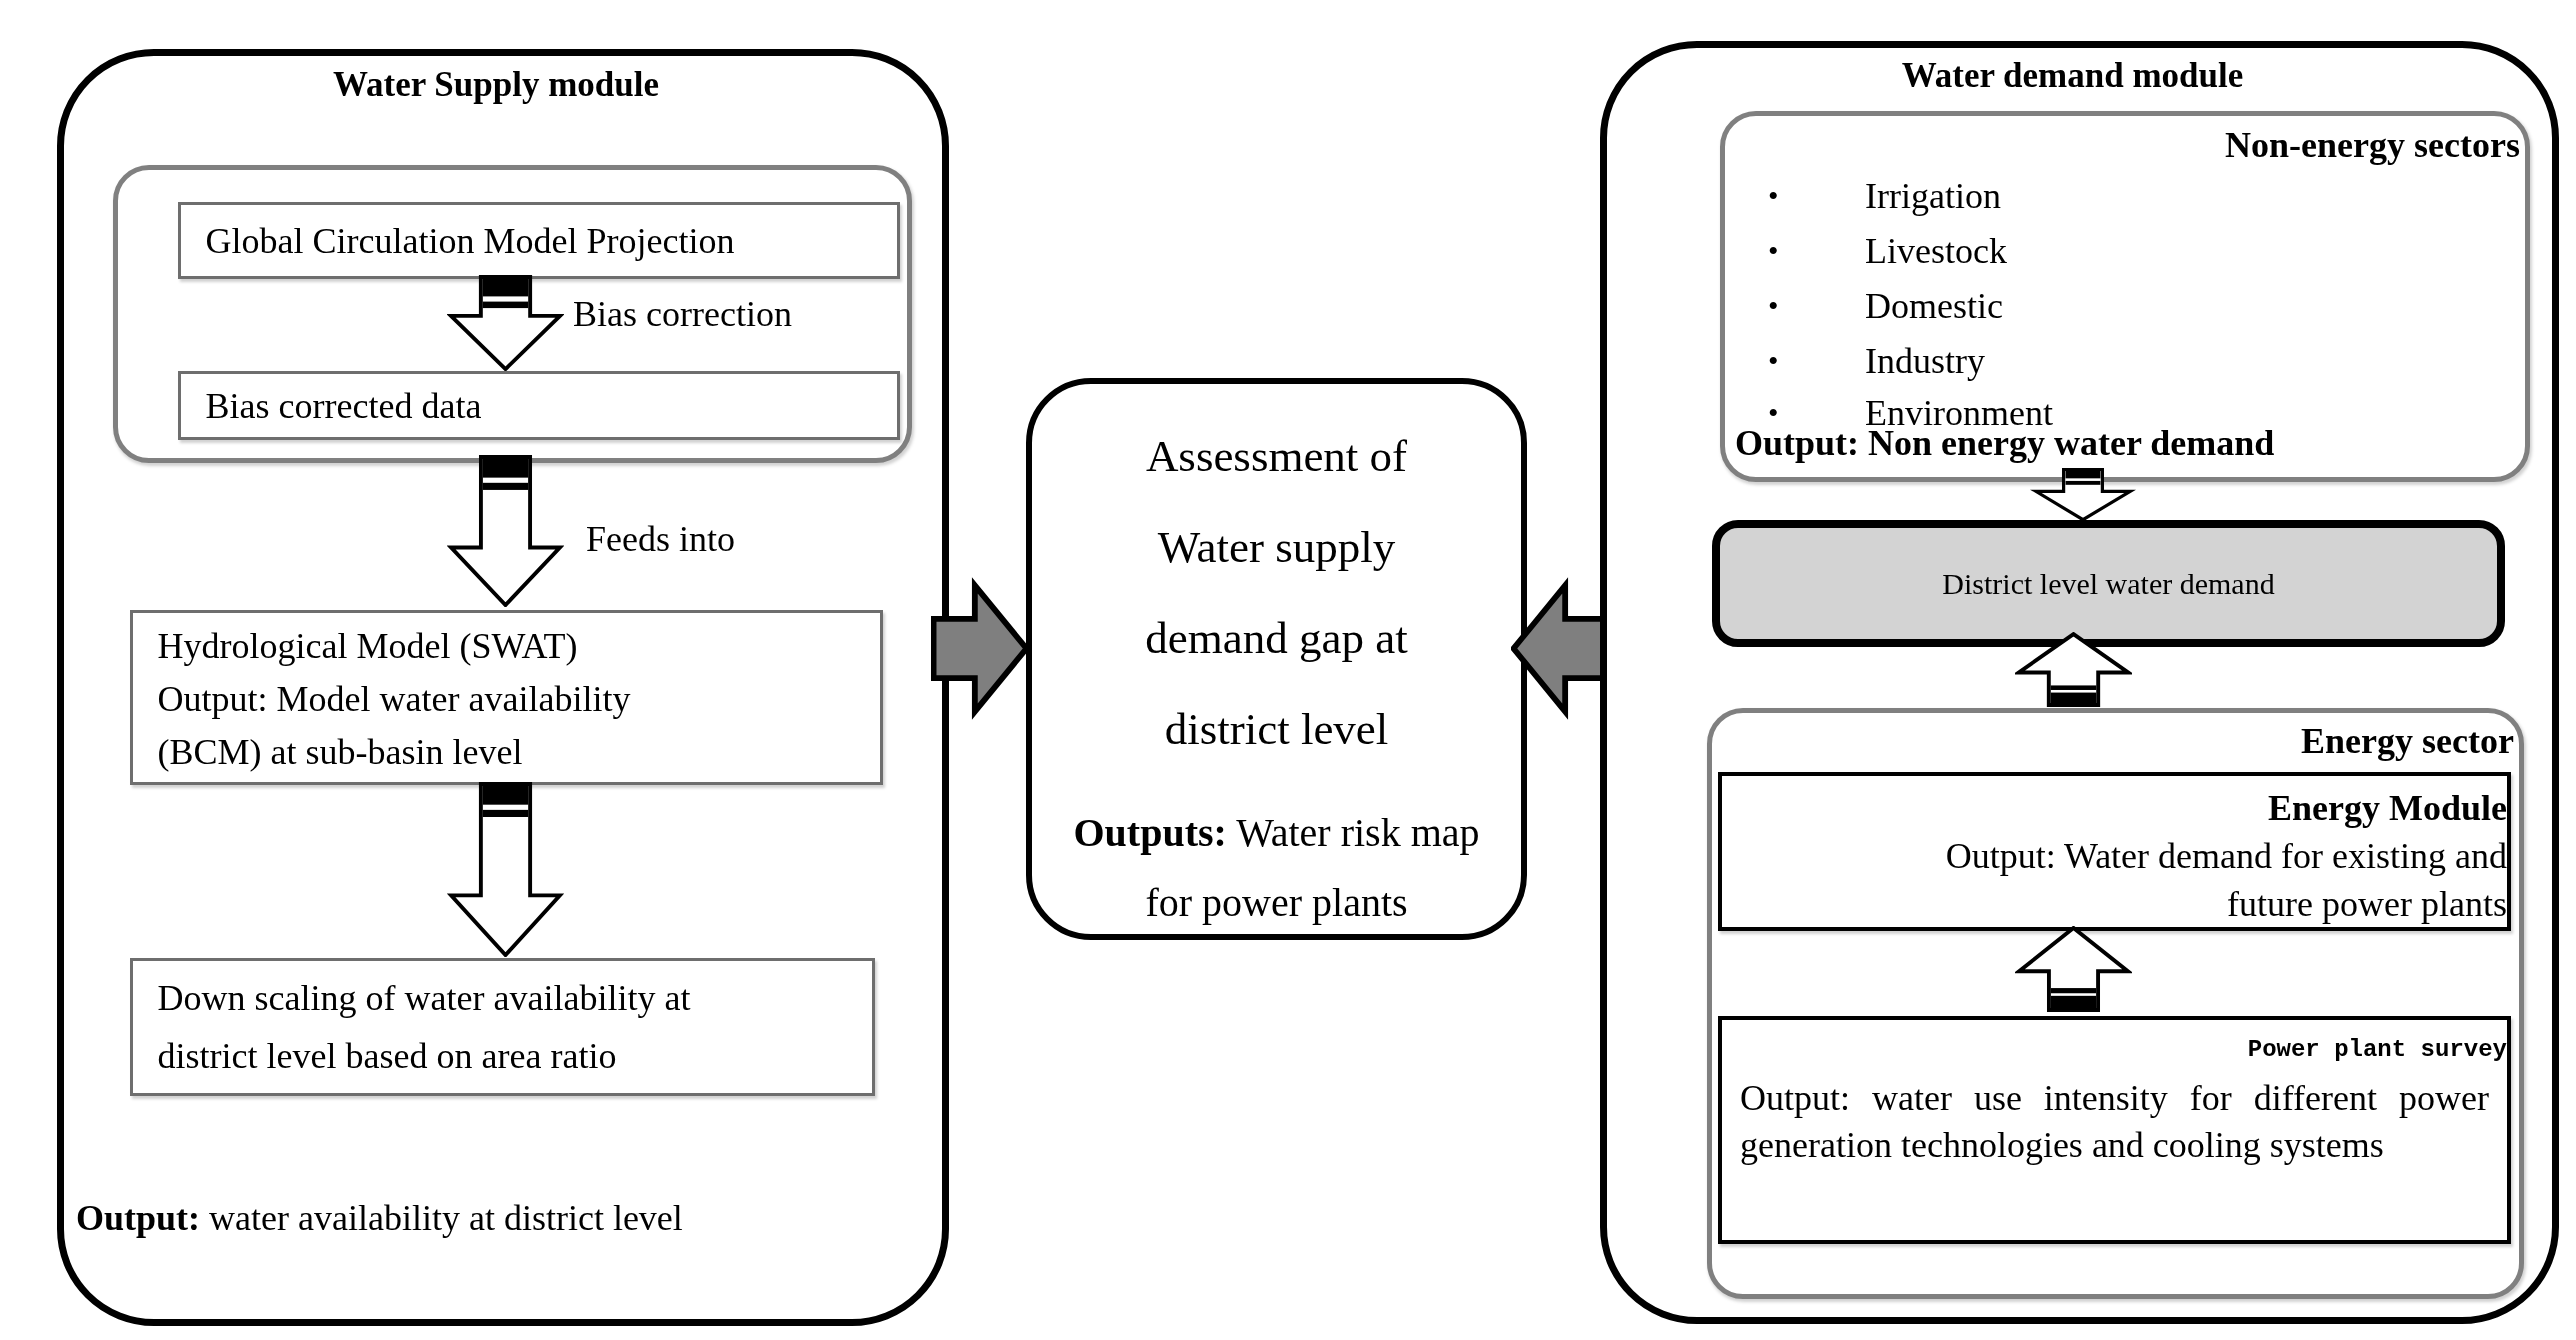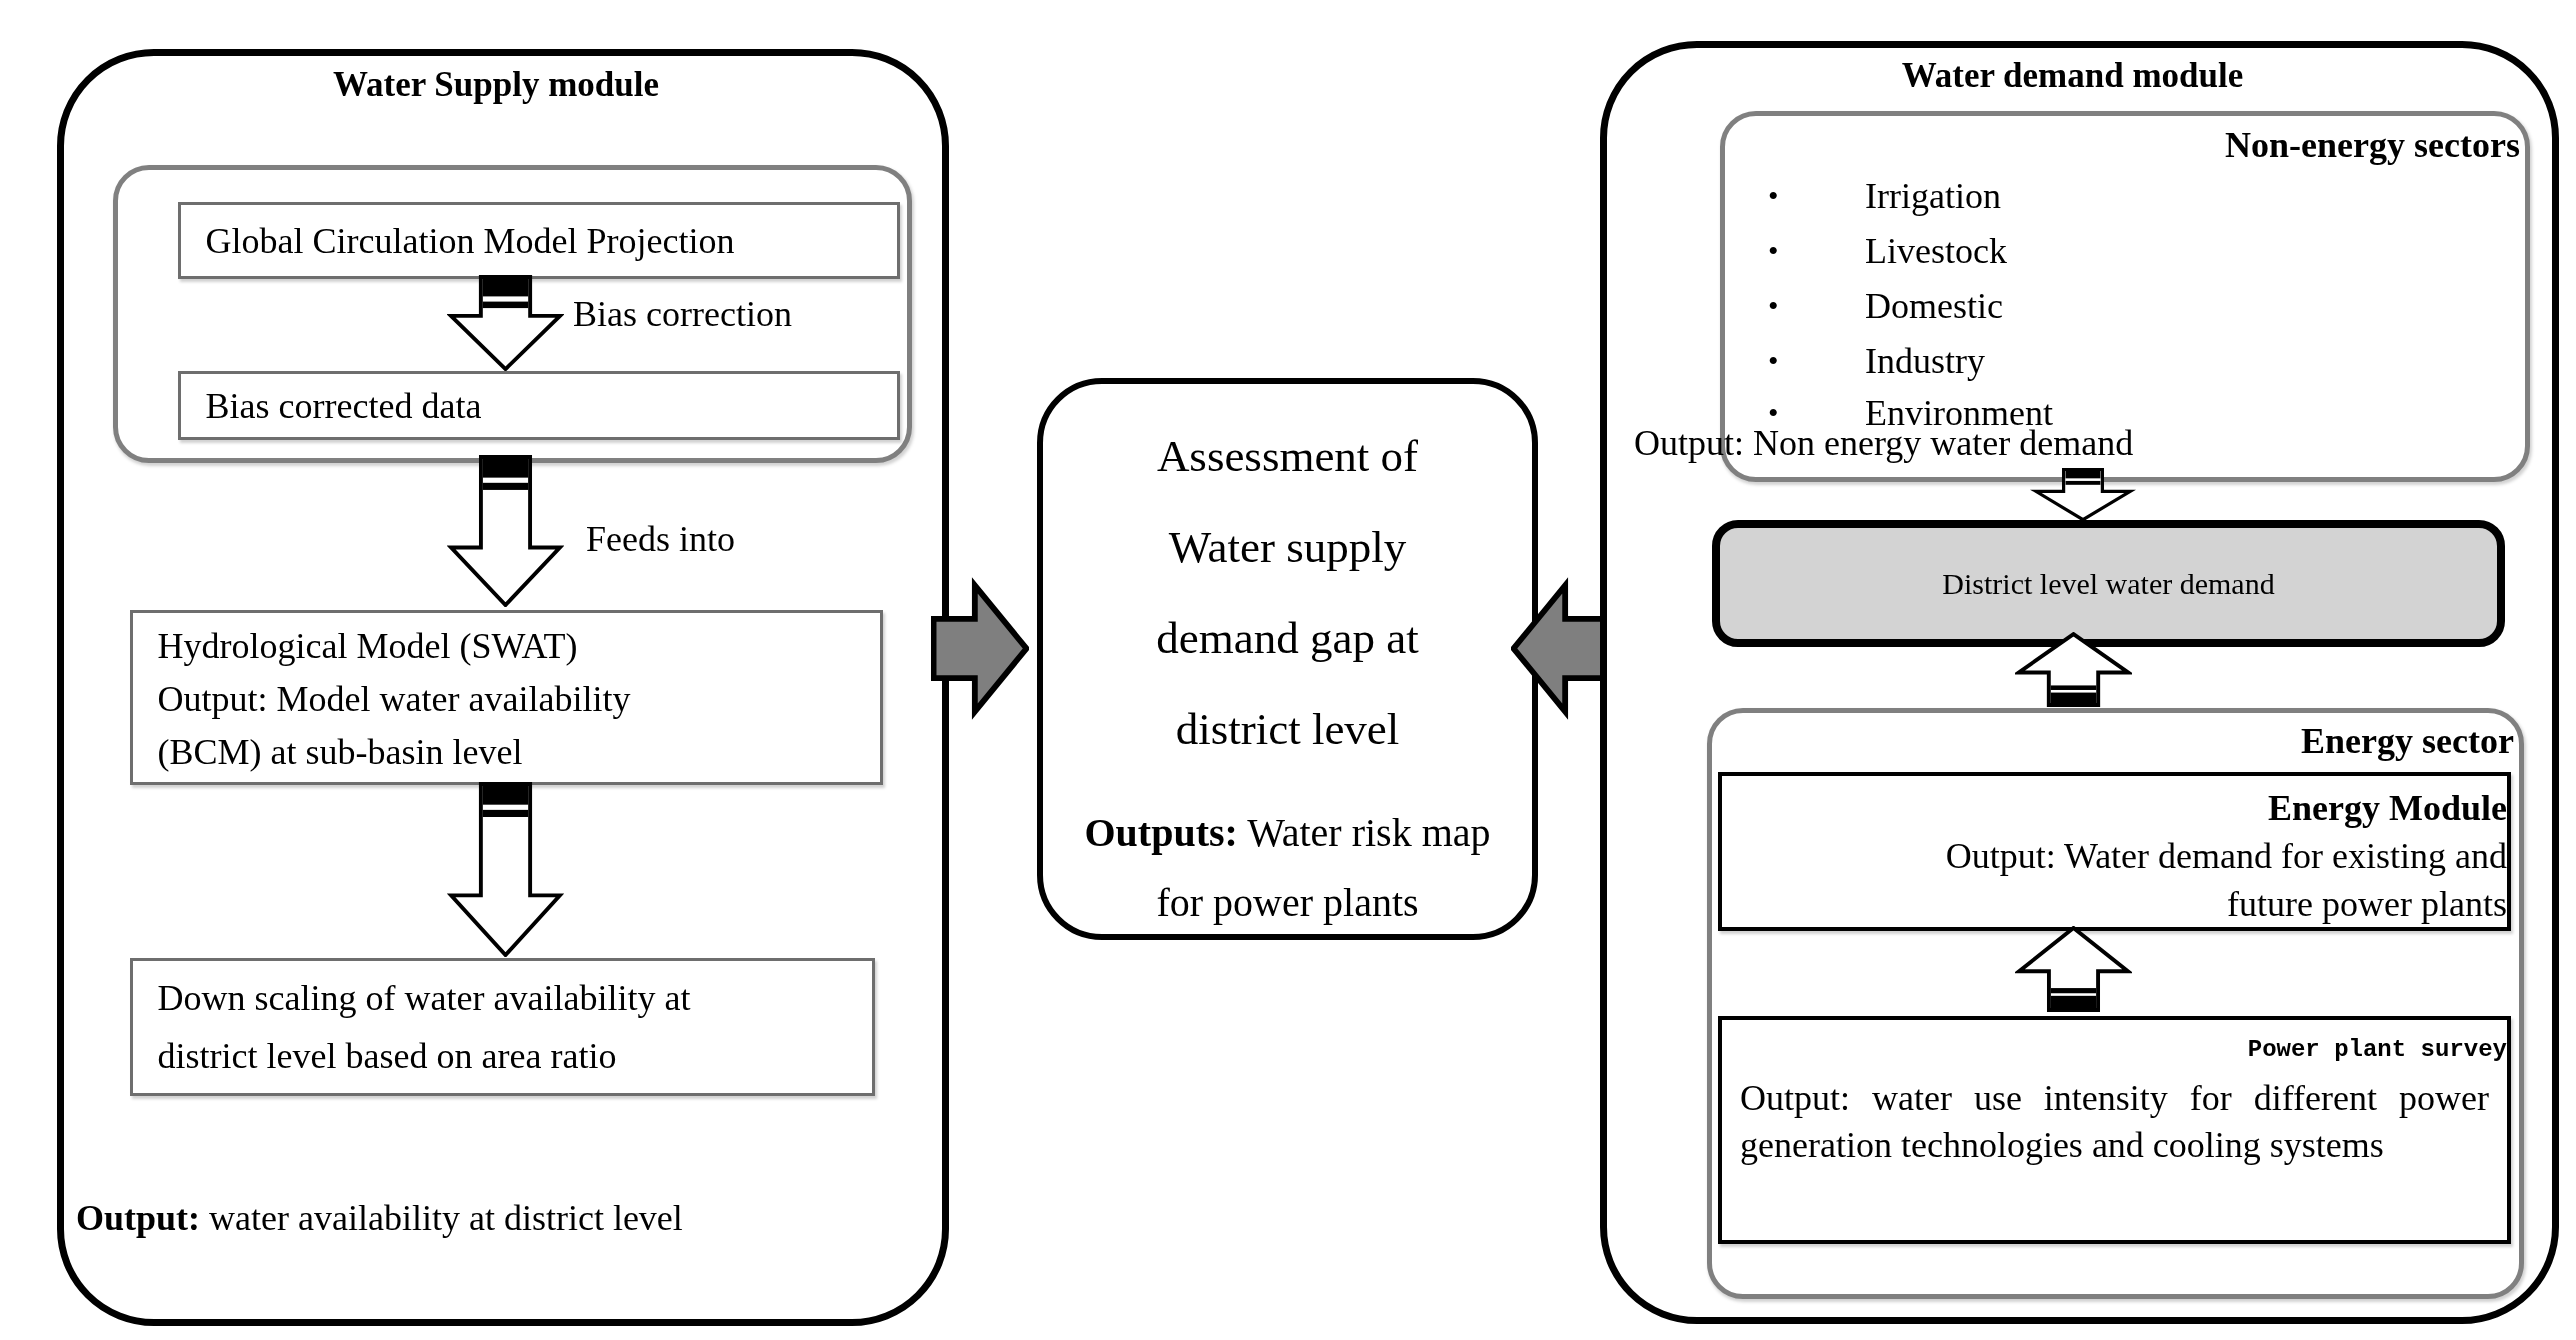--- a/index.html
+++ b/index.html
@@ -82,21 +82,21 @@
     <div class="pad" style="line-height:58px;">
       <div>Down scaling of water availability at</div>
       <div>district level based on area ratio</div>
     </div>
   </div>
 
   <div class="abs txt" style="left:76px;top:1197px;width:842px;">
     <span class="bold">Output:</span><span> water availability at district level</span>
   </div>
 
-  <div class="abs assess" style="left:1026px;top:378px;width:489px;height:550px;margin-left:11px;">
+  <div class="abs assess" style="left:1026px;top:378px;width:489px;height:550px;">
     <div class="assess-title">
       <div>Assessment of</div>
       <div>Water supply</div>
       <div>demand gap at</div>
       <div>district level</div>
     </div>
     <div class="assess-out">
       <span class="bold">Outputs:</span><span> Water risk map for power plants</span>
     </div>
   </div>
@@ -128,21 +128,21 @@
     <span>Domestic</span>
   </div>
   <div class="abs bullet-row" style="left:1736px;top:335px;">
     <span class="bullet-dot">•</span>
     <span>Industry</span>
   </div>
   <div class="abs bullet-row" style="left:1736px;top:387px;">
     <span class="bullet-dot">•</span>
     <span>Environment</span>
   </div>
-  <div class="abs txt" style="left:1634px;top:422px;">Output: Non energy water demand</div>
+  <div class="abs txt" style="left:1735px;top:422px;font-weight:bold;">Output: Non energy water demand</div>
 
   <svg class="abs" style="left:2028px;top:468px;" width="110" height="53" viewBox="0 0 170 82">
     <polygon points="55,2 115,2 115,36 158,36 85,80 12,36 55,36" fill="#ffffff" stroke="#000" stroke-width="5"></polygon>
     <rect x="58" y="2" width="54" height="14" fill="#000"></rect>
     <rect x="58" y="20" width="54" height="6" fill="#000"></rect>
   </svg>
 
   <div class="abs district" style="left:1712px;top:520px;width:777px;height:111px;">
     <span>District level water demand</span>
   </div>

